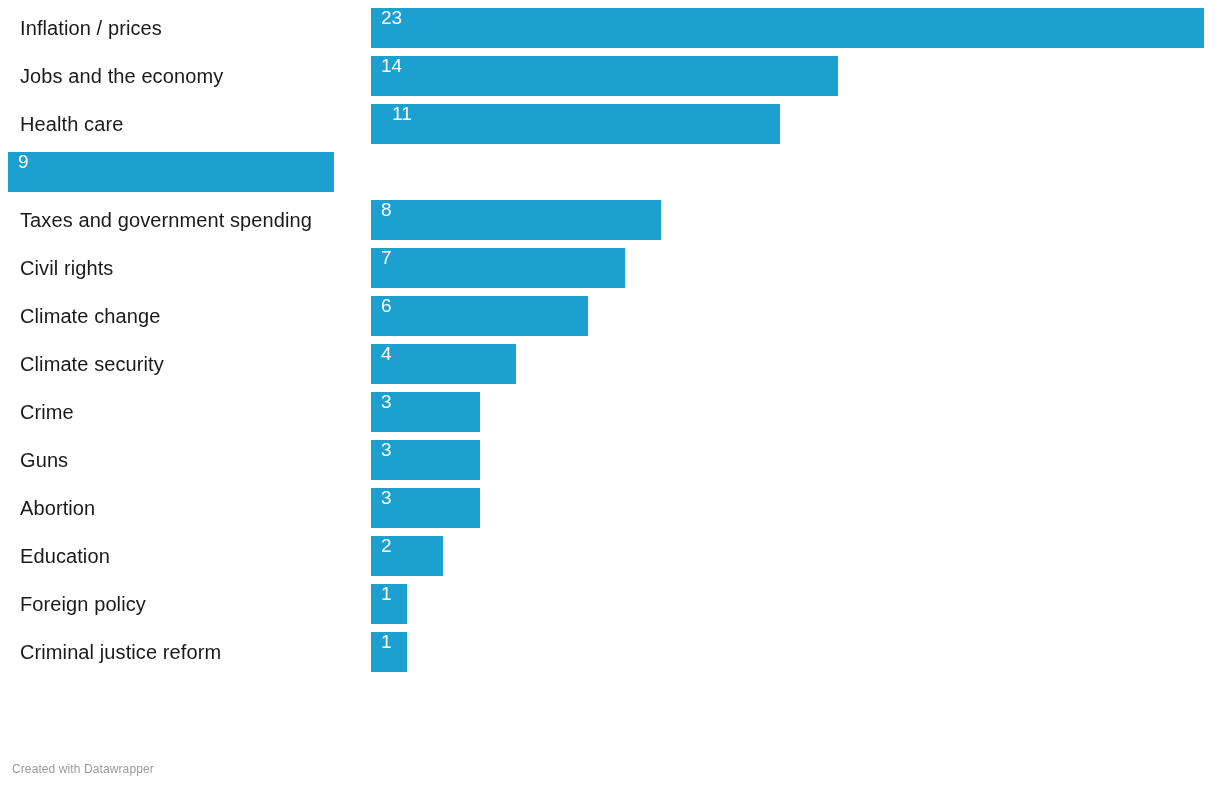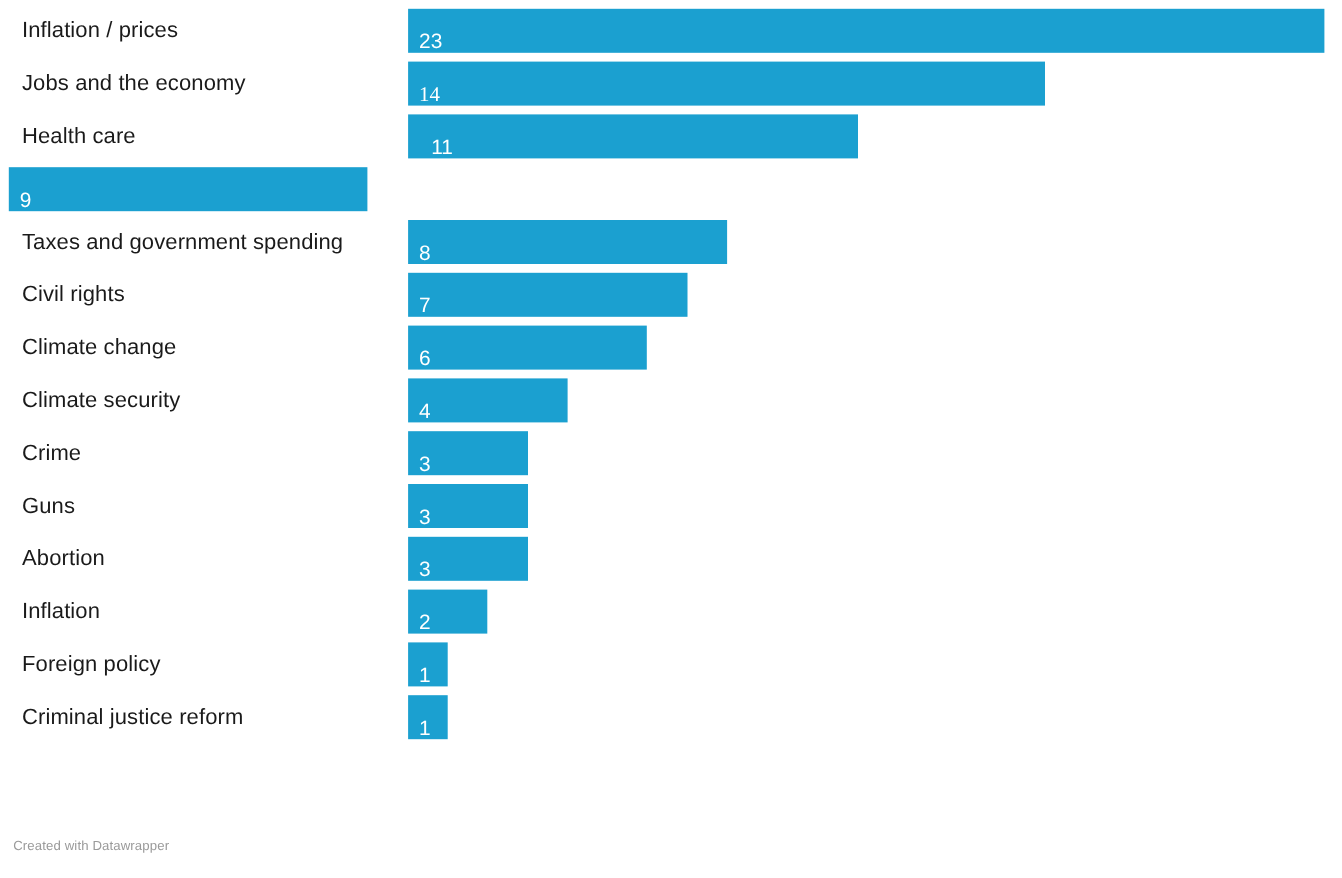--- a/index.html
+++ b/index.html
@@ -57,21 +57,21 @@
     height: 40px;
   }
 
   .bar {
     position: absolute;
     left: 0;
     top: 0;
     height: 40px;
     background: #1ba0d0;
     display: flex;
-    align-items: flex-end;
+    align-items: flex-start;
   }
 
   .bar-value {
     color: #ffffff;
     font-size: 19px;
     line-height: 1;
     padding-left: 10px;
     white-space: nowrap;
   }
 
@@ -95,21 +95,21 @@
         <div class="row-label">Inflation / prices</div>
         <div class="bar-area">
           <div class="bar" style="width: 833px; background: rgb(27, 160, 208);">
             <span class="bar-value" style="color: rgb(255, 255, 255);">23</span>
           </div>
         </div>
       </div>
       <div class="row">
         <div class="row-label">Jobs and the economy</div>
         <div class="bar-area">
-          <div class="bar" style="width: 579px; background: rgb(27, 160, 208); font-family: Liberation Serif, serif;">
+          <div class="bar" style="width: 467px; background: rgb(27, 160, 208);">
             <span class="bar-value" style="color: rgb(255, 255, 255);">14</span>
           </div>
         </div>
       </div>
       <div class="row">
         <div class="row-label">Health care</div>
         <div class="bar-area">
           <div class="bar" style="width: 398.391px; background: rgb(27, 160, 208); padding-left: 11px;">
             <span class="bar-value" style="color: rgb(255, 255, 255);">11</span>
           </div>
@@ -172,21 +172,21 @@
       </div>
       <div class="row">
         <div class="row-label">Abortion</div>
         <div class="bar-area">
           <div class="bar" style="width: 108.652px; background: rgb(27, 160, 208);">
             <span class="bar-value" style="color: rgb(255, 255, 255);">3</span>
           </div>
         </div>
       </div>
       <div class="row">
-        <div class="row-label">Inflation</div>
+        <div class="row-label">Education</div>
         <div class="bar-area">
           <div class="bar" style="width: 72.4348px; background: rgb(27, 160, 208);">
             <span class="bar-value" style="color: rgb(255, 255, 255);">2</span>
           </div>
         </div>
       </div>
       <div class="row">
         <div class="row-label">Foreign policy</div>
         <div class="bar-area">
           <div class="bar" style="width: 36.2174px; background: rgb(27, 160, 208);">

